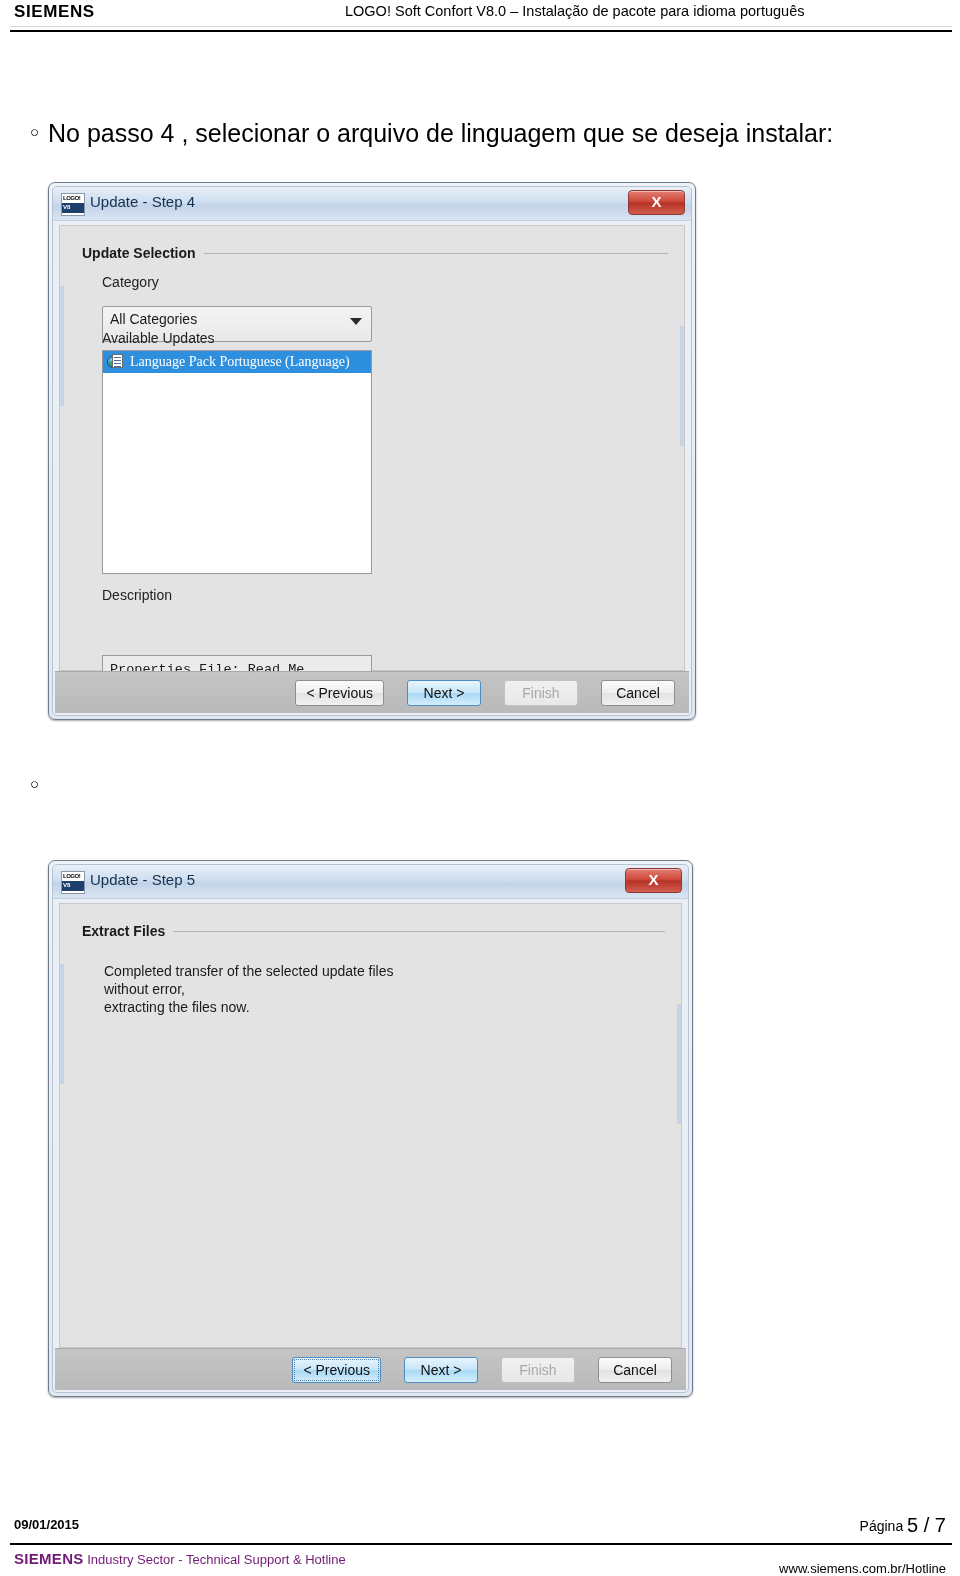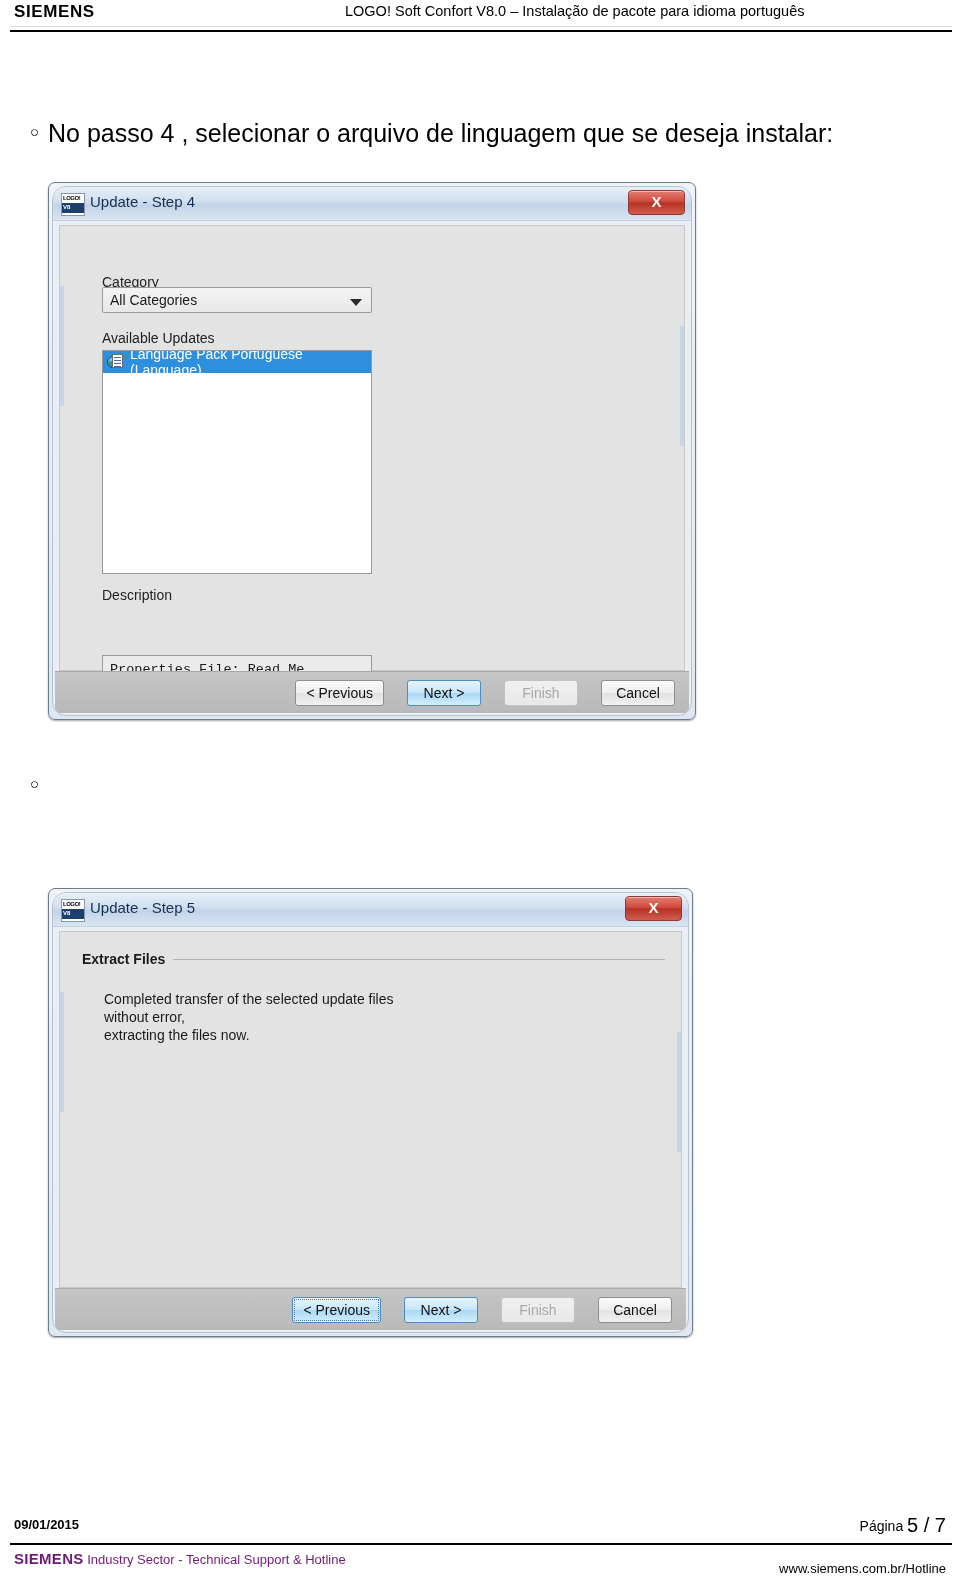--- a/index.html
+++ b/index.html
@@ -93,21 +93,21 @@
     background: linear-gradient(to bottom, #eef3f8 0%, #dfe8f2 100%);
     padding: 3px;
     box-shadow: 0 1px 2px rgba(0,0,0,0.35);
   }
   .win-inner {
     position: relative;
     width: 100%;
     height: 100%;
     box-sizing: border-box;
     border: 1px solid #b6c4d2;
-    border-radius: 14px;
+    border-radius: 5px;
     background: #e9eff5;
     overflow: hidden;
   }
   .titlebar {
     position: relative;
     height: 33px;
     background: linear-gradient(to bottom, #e8eff7 0%, #cfdeef 45%, #c2d3e8 55%, #d9e5f2 100%);
     border-bottom: 1px solid #c3cfdc;
     border-top-left-radius: 4px;
     border-top-right-radius: 4px;
@@ -274,20 +274,21 @@
     border-right: 6px solid transparent;
     border-top: 7px solid #2a2a2a;
   }
 
   .listbox {
     position: absolute;
     box-sizing: border-box;
     border: 1px solid #9a9a9a;
     background: #ffffff;
     overflow: hidden;
+    font-family: Liberation Serif, serif;
   }
   .list-item {
     height: 22px;
     display: flex;
     align-items: center;
     padding-left: 4px;
     font-size: 14px;
     cursor: pointer;
   }
   .list-item.selected {
@@ -455,24 +456,28 @@
         <span class="ti-bot">V8</span>
       </div>
       <div class="title-text">Update - Step 4</div>
       <div class="close-btn">X</div>
     </div>
 
     <div class="client-area">
       <div class="left-accent"></div>
       <div class="right-accent"></div>
 
+      <div class="group-box">
+        <div class="group-rule"></div>
+        <span class="group-title">Update Selection</span>
+      </div>
 
       <div class="field-label" style="left:42px; top:48px;">Category</div>
 
-      <div class="combo" style="left:42px; top:61px; width:270px; height:26px;">
+      <div class="combo" style="left:42px; top:80px; width:270px; height:36px;">
         <span>All Categories</span>
         <span class="combo-arrow"></span>
       </div>
 
       <div class="field-label" style="left:42px; top:104px;">Available Updates</div>
 
       <div class="listbox" style="left:42px; top:124px; width:270px; height:224px;">
         <div class="list-item selected">
           <span class="item-icon">
             <span class="globe"></span>
@@ -494,21 +499,21 @@
       <div class="dlg-btn">Cancel</div>
     </div>
 
   </div>
 </div>
 
 <div class="bullet-block" id="para2">
   <div class="bullet-mark">○</div>
 </div>
 
-<div class="win-dialog" style="left:48px; top:860px; width:645px; height:449px;margin-top:28px;">
+<div class="win-dialog" style="left:48px; top:860px; width:645px; height:537px;">
   <div class="win-inner">
 
     <div class="titlebar">
       <div class="title-icon">
         <span class="ti-top">LOGO!</span>
         <span class="ti-bot">V8</span>
       </div>
       <div class="title-text">Update - Step 5</div>
       <div class="close-btn">X</div>
     </div>

